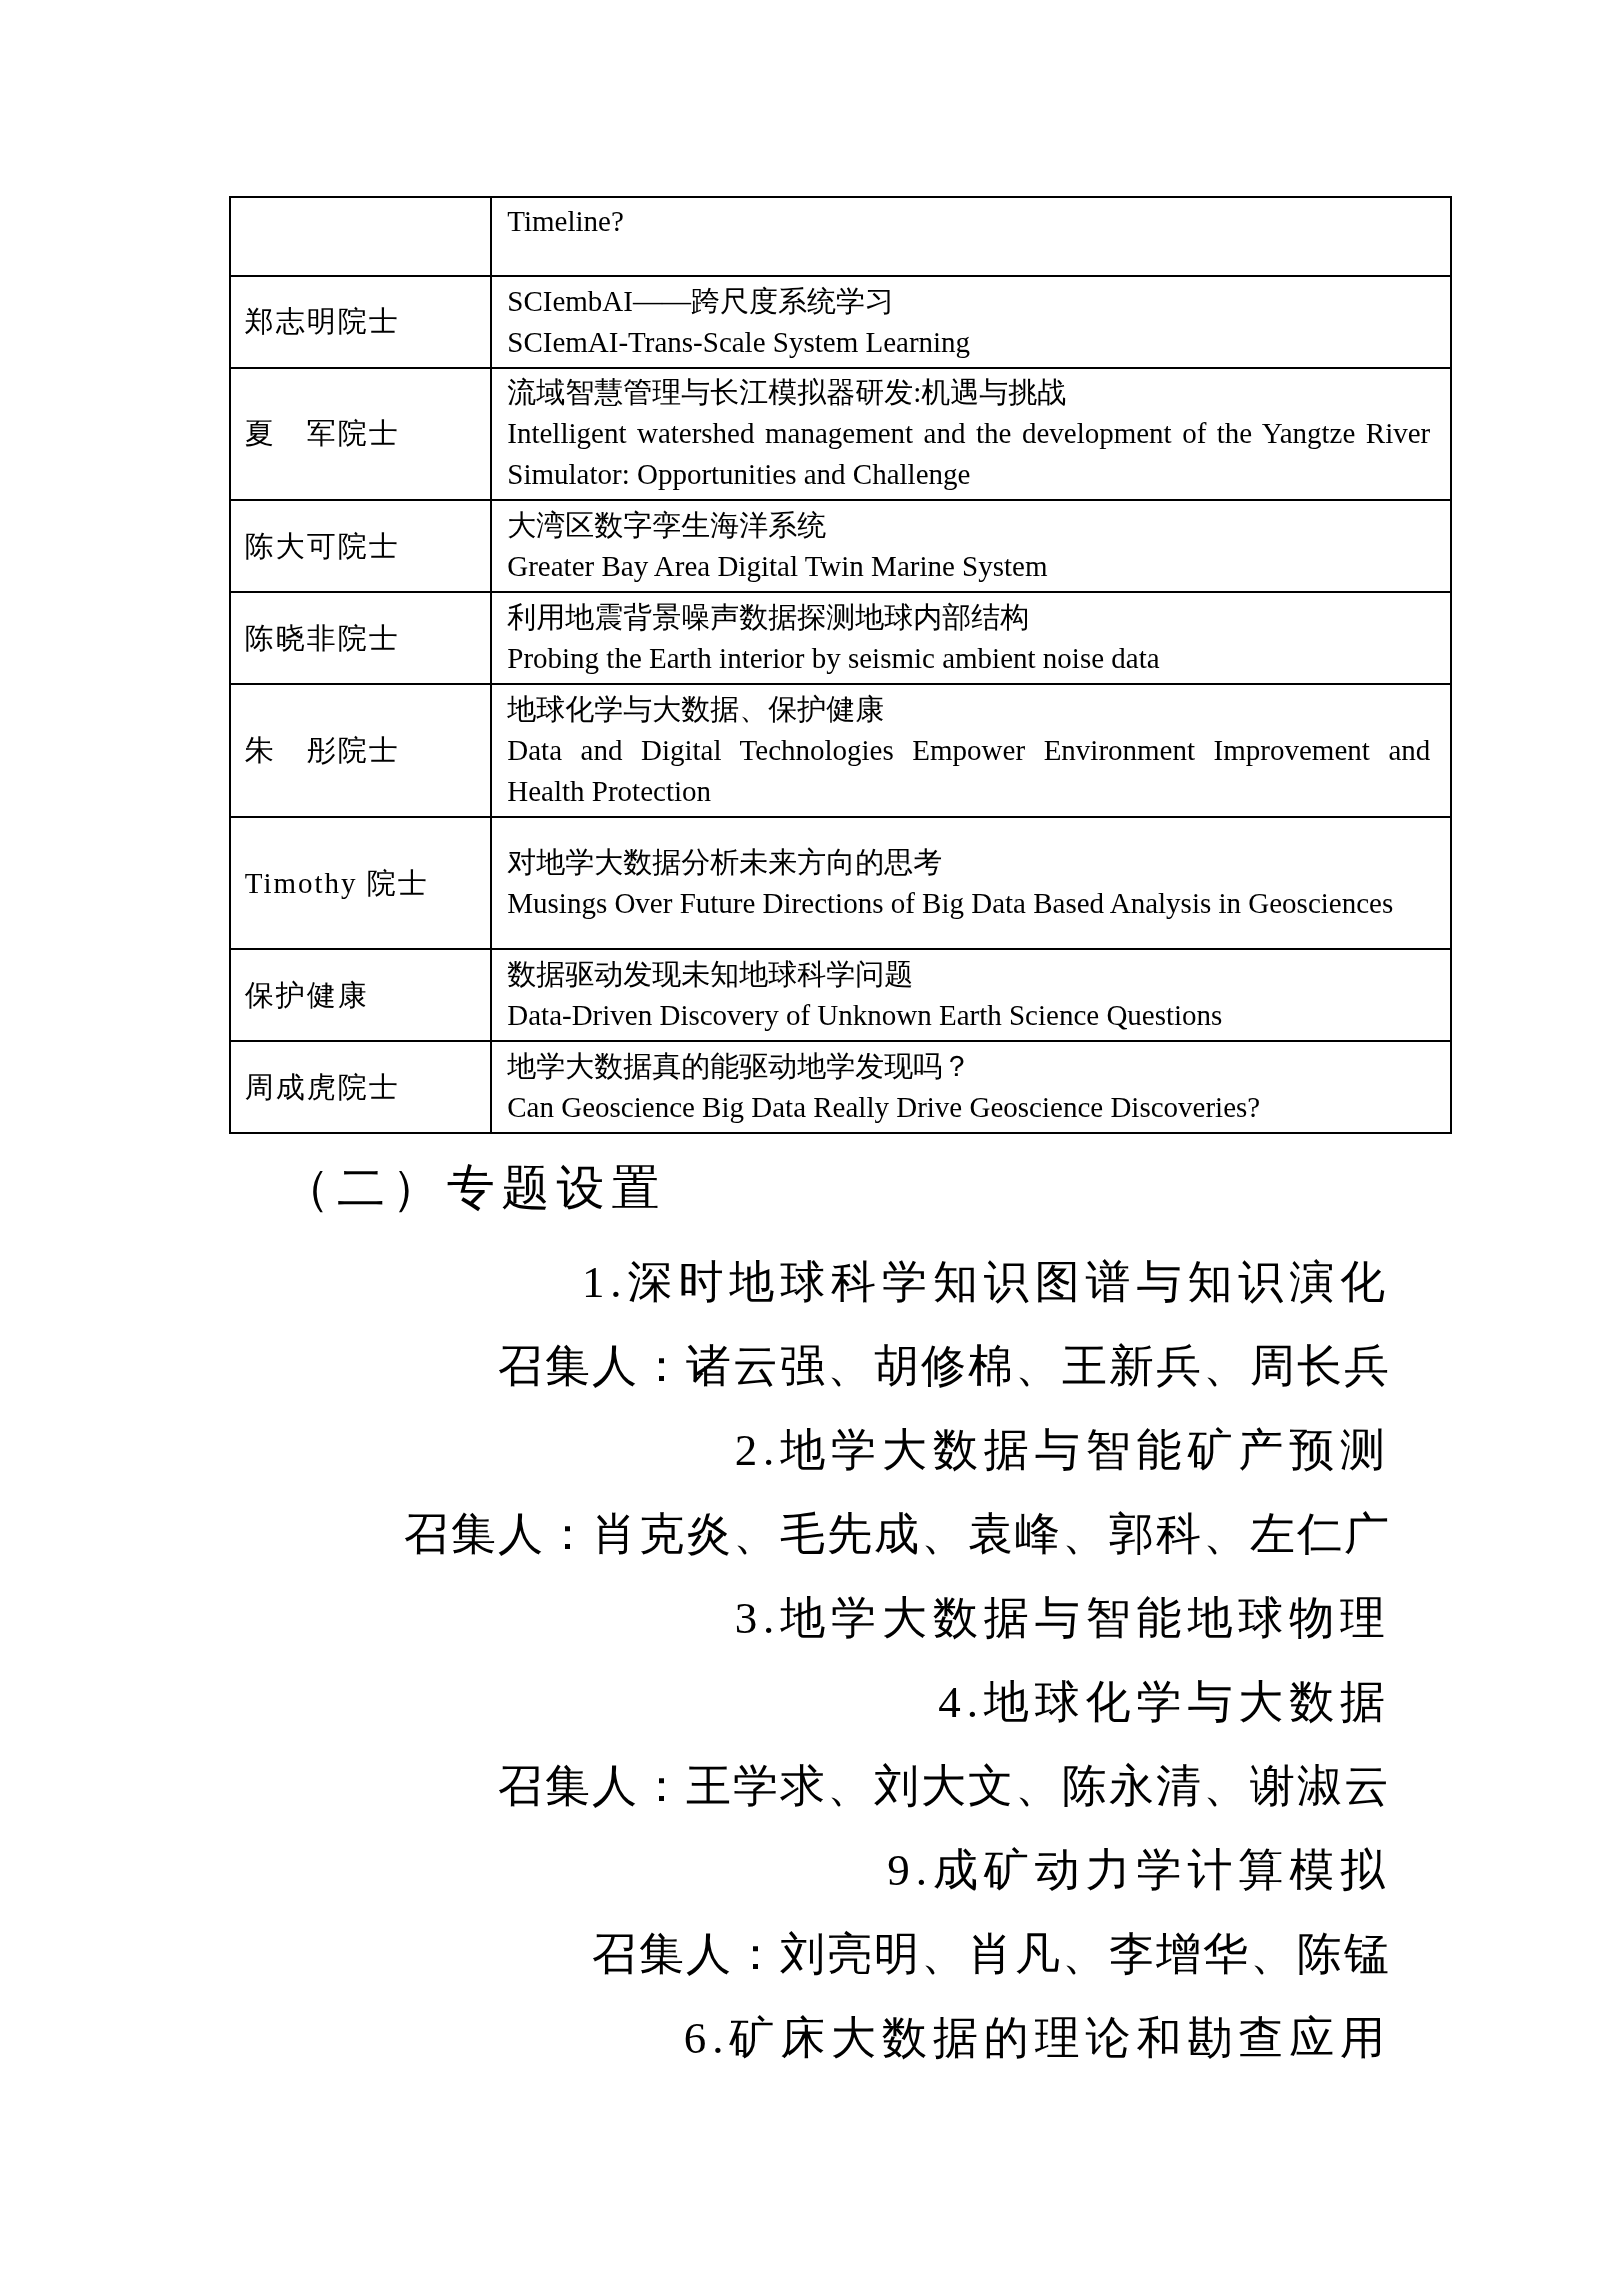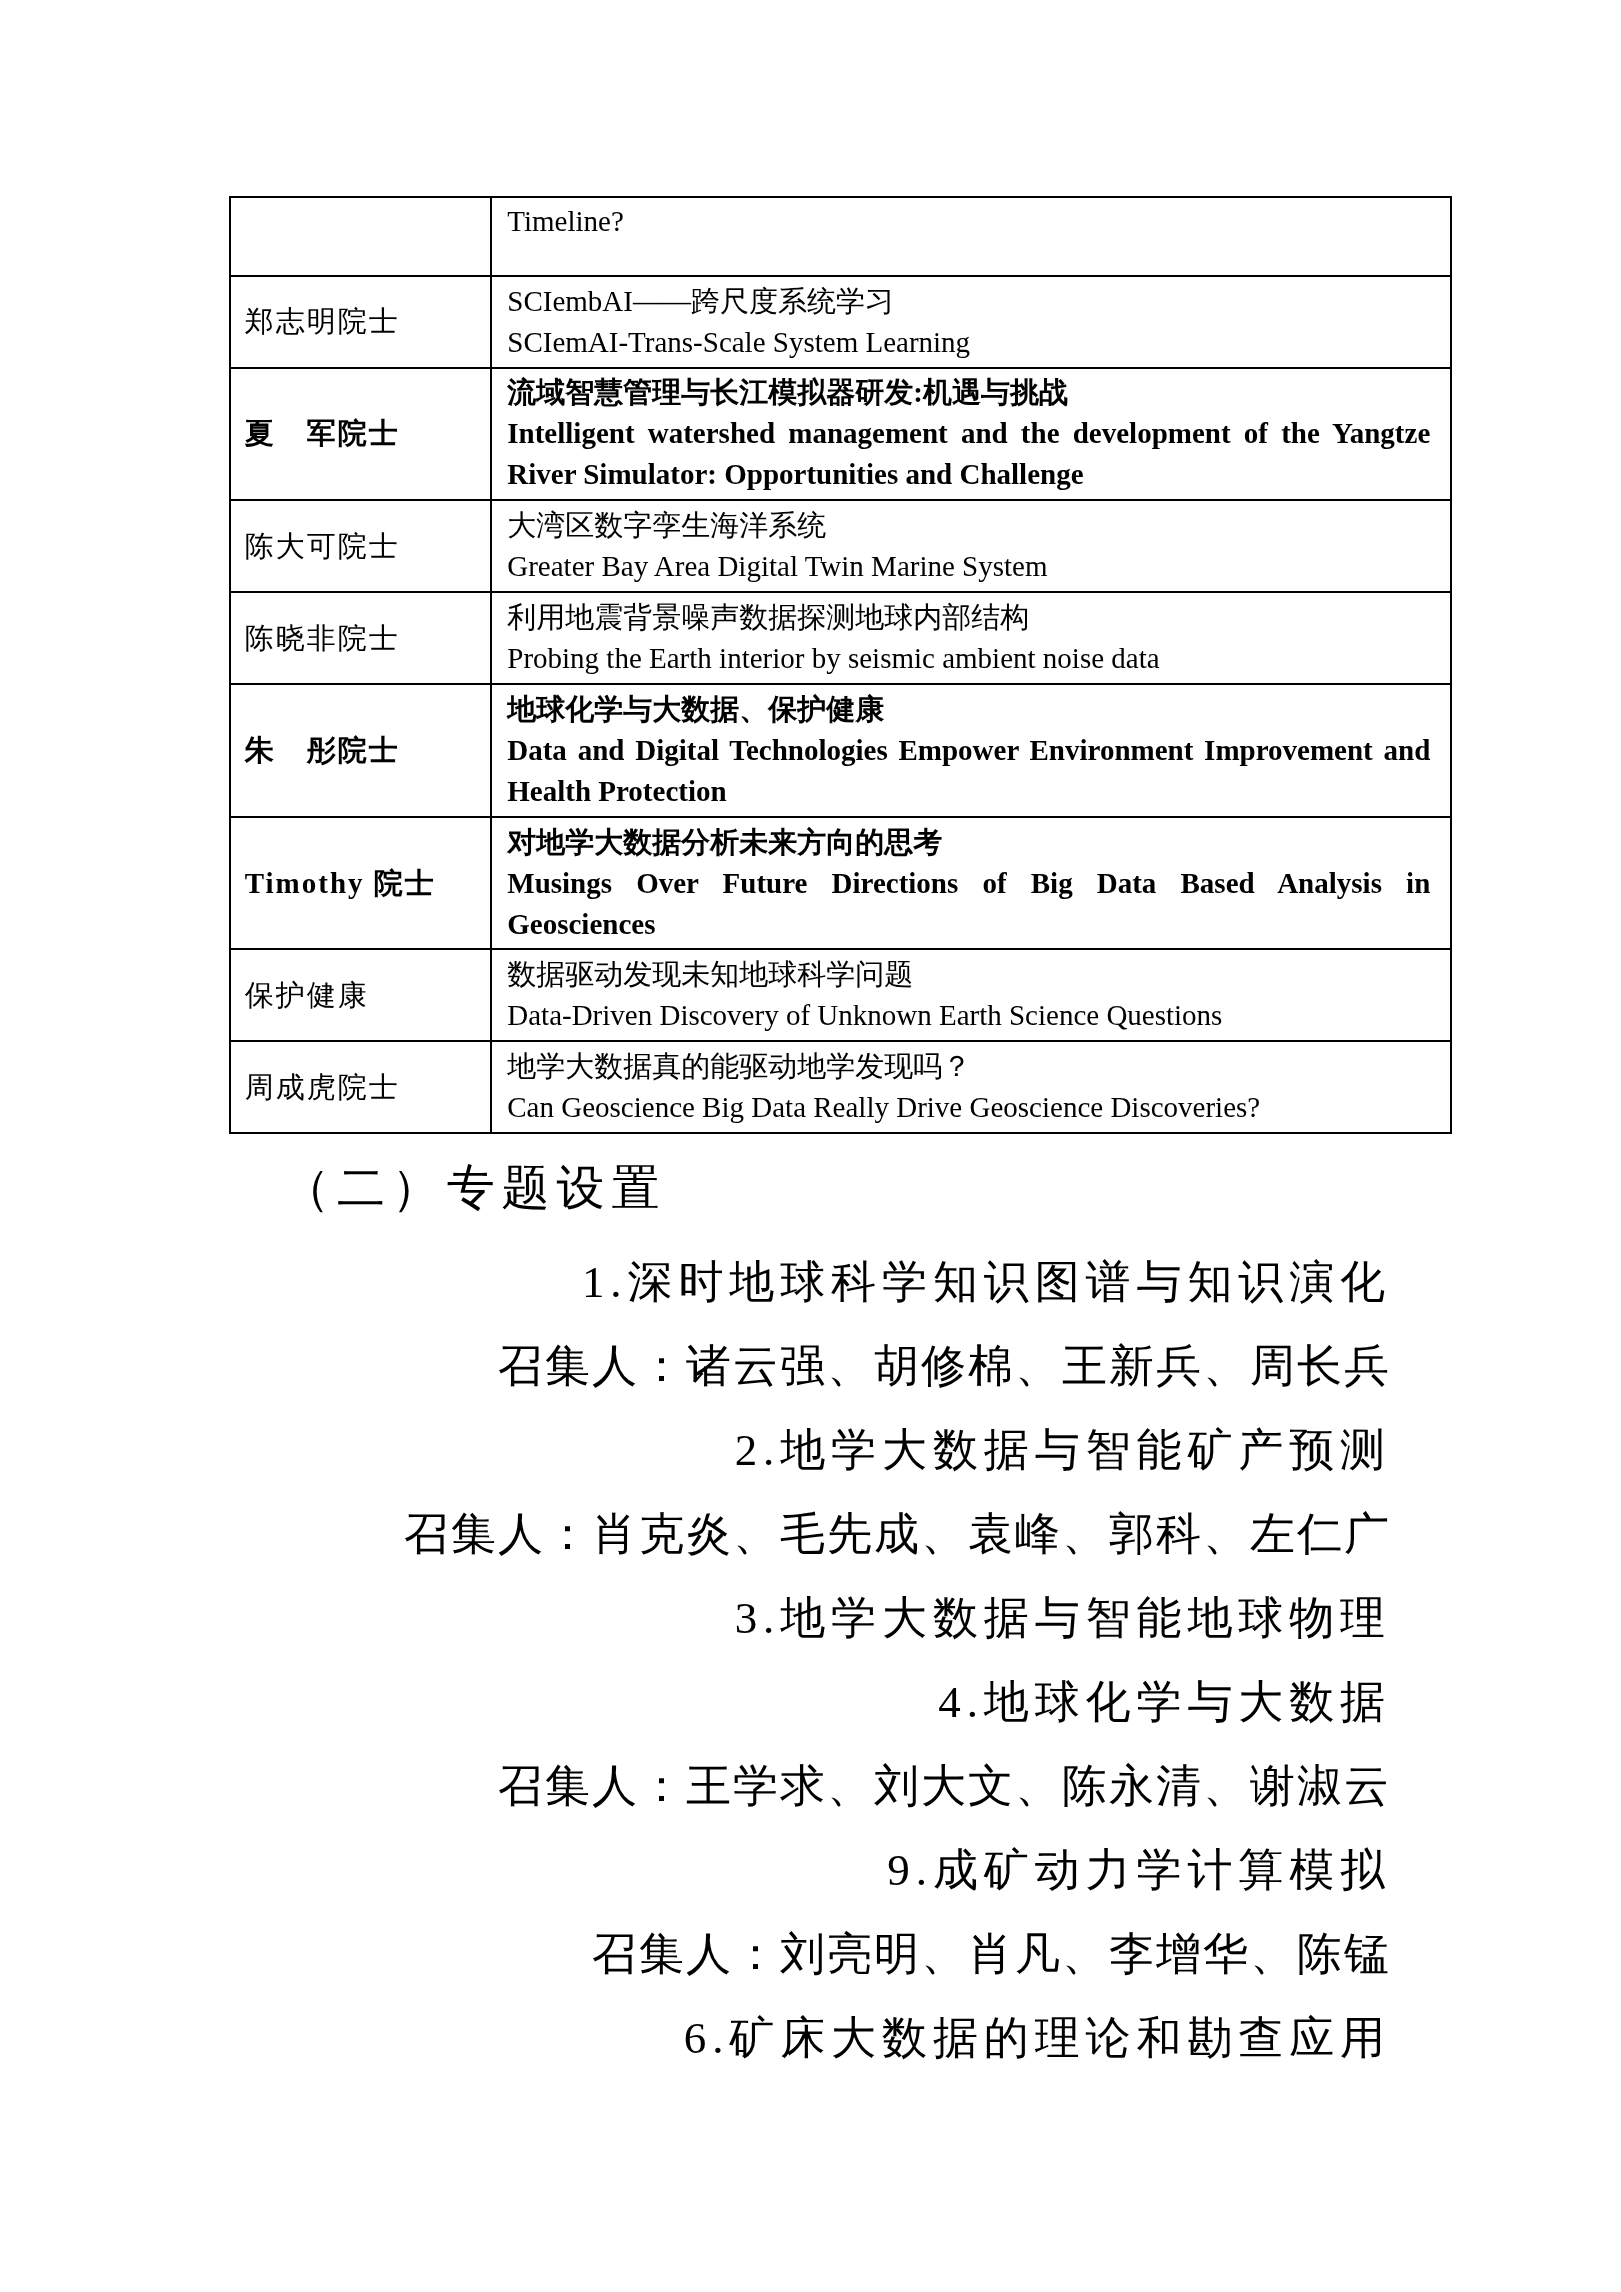--- a/index.html
+++ b/index.html
@@ -36,21 +36,21 @@
     letter-spacing: 2px;
   }
   td.title-cell {
     width: 923px;
     padding: 2.9px 19.6px 2.9px 15.7px;
   }
   .title-zh { text-align: left; }
   .title-en { text-align: justify; }
   tr.h1 td { height: 71px; border-radius: 6px; }
   tr.h2 td { height: 84px; }
-  tr.h3 td { height: 125px; font-weight: bold; }
+  tr.h3 td { height: 125px; }
   tr.row-continuation td { vertical-align: top; }
   .section-heading {
     margin: 31px 0 0 53px;
     font-size: 48px;
     line-height: 45px;
     letter-spacing: 6.9px;
   }
   .topics {
     margin-top: 49px;
     text-align: right;

